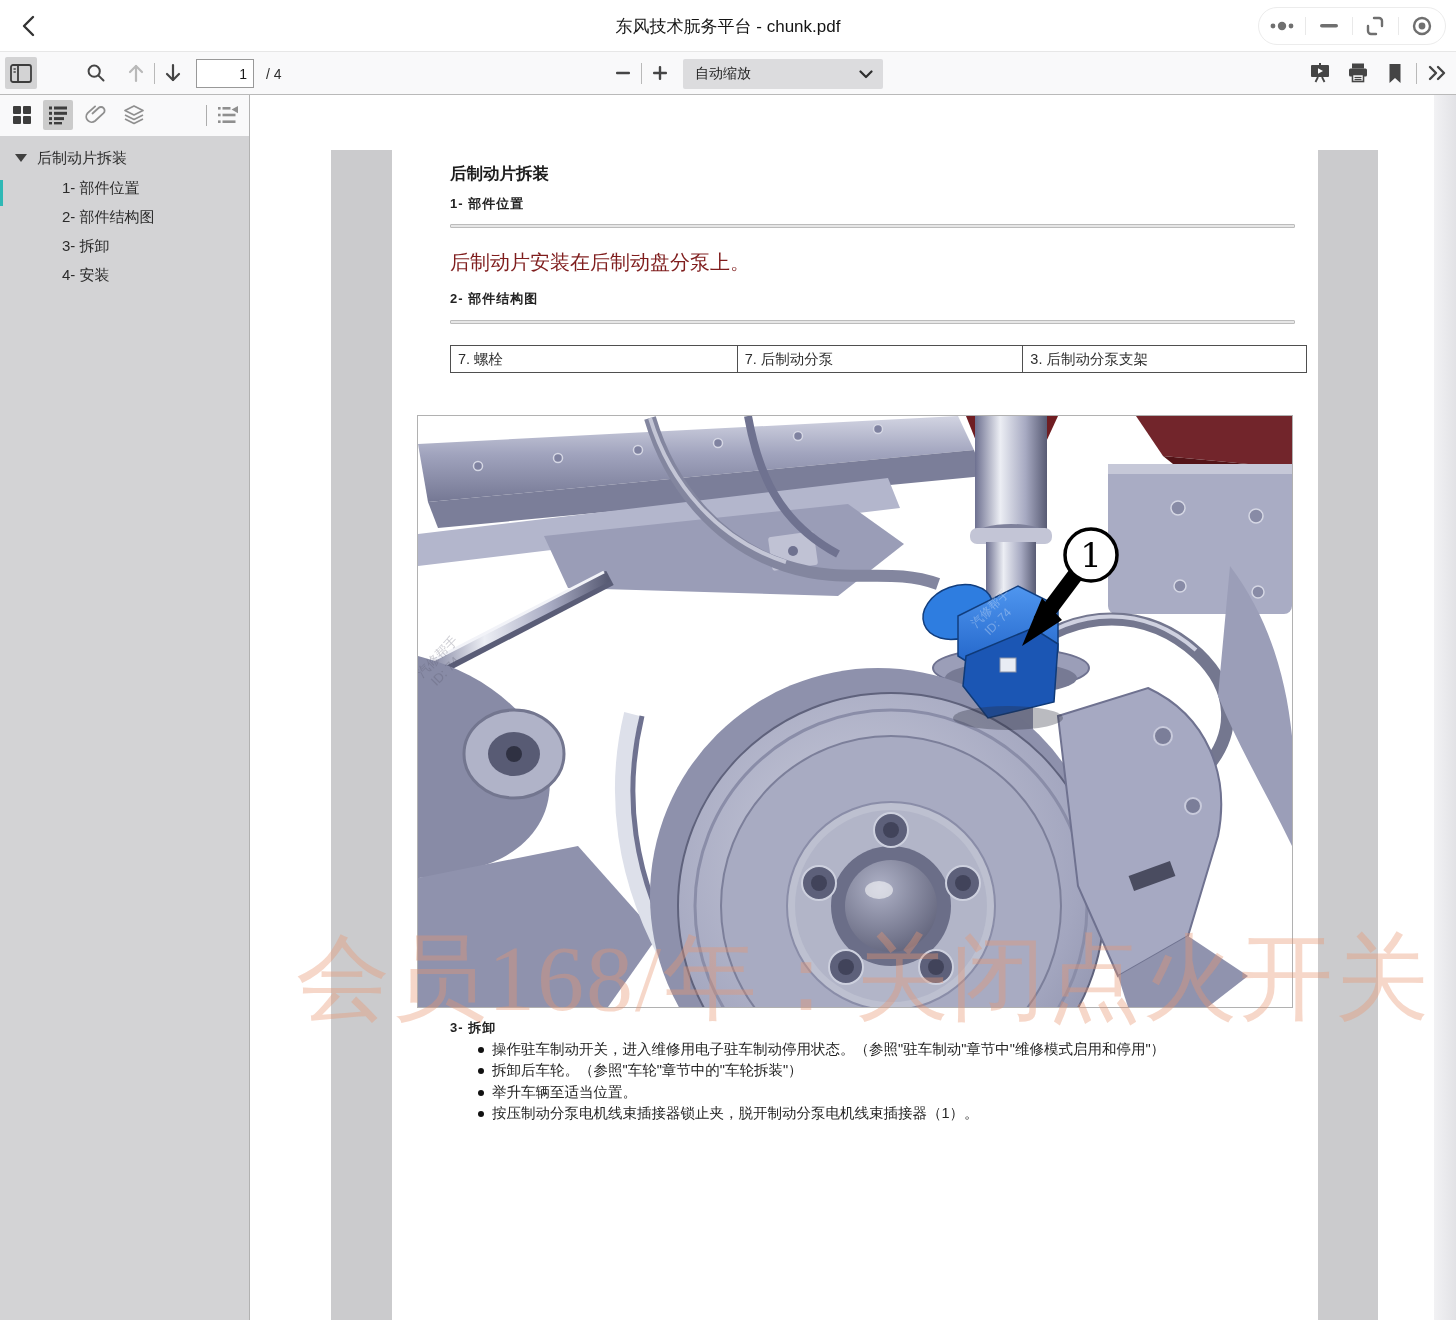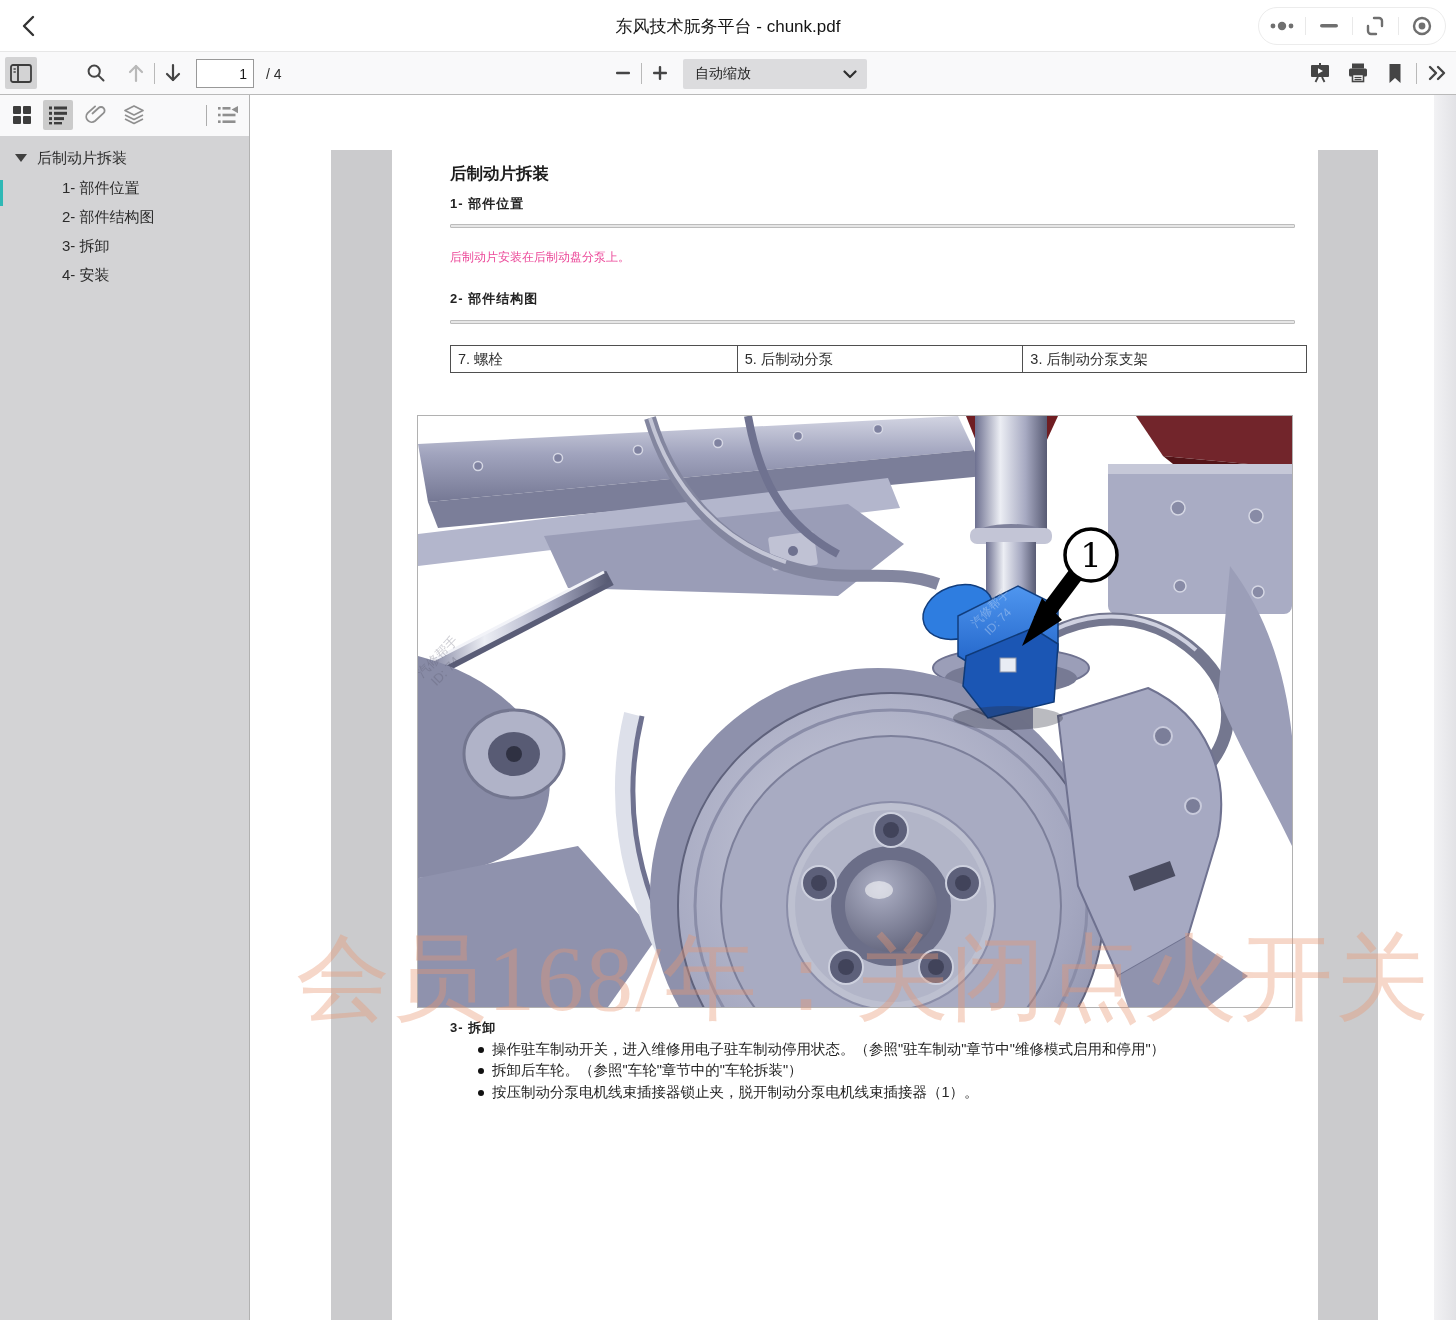--- a/index.html
+++ b/index.html
@@ -26,21 +26,21 @@
              background:#f9f9fa; border-bottom:1px solid #b9b9b9; z-index:80; }
   .tb-btn { position:absolute; top:5px; width:32px; height:32px; border-radius:2px;
             display:flex; align-items:center; justify-content:center; cursor:pointer; }
   .tb-btn.pressed { background:#d3d3d4; }
   .tb-sep { position:absolute; top:11px; width:1px; height:21px; background:#b9b9b9; }
   .page-input { position:absolute; left:196px; top:7px; width:58px; height:29px;
                 border:1px solid #999; background:#fff; text-align:right; padding-right:6px;
                 font-size:14px; color:#1a1a1a; font-family:inherit; }
   .page-total { position:absolute; left:266px; top:0; height:43px; display:flex;
                 align-items:center; font-size:14px; color:#2e2e2e; }
-  .zoom-select { position:absolute; left:683px; top:7px; width:184px; height:30px;
+  .zoom-select { position:absolute; left:683px; top:7px; width:200px; height:30px;
                  background:#dcdcde; border-radius:2px; display:flex; align-items:center;
                  padding:0 10px 0 12px; font-size:14px; color:#1f1f1f; cursor:pointer; }
   .zoom-select .chev { margin-left:auto; display:flex; }
 
   
   .sidebar { position:absolute; left:0; top:95px; width:250px; height:1225px;
              background:#d3d3d5; border-right:1px solid #b2b2b2; z-index:70; }
   .sidebar-toolbar { position:absolute; left:0; top:0; width:100%; height:41px; background:#f9f9fa; }
   .sb-btn { position:absolute; top:5px; width:30px; height:30px; border-radius:2px;
             display:flex; align-items:center; justify-content:center; cursor:pointer; }
@@ -65,21 +65,21 @@
   .band { position:absolute; top:0; height:100%; background:#cbcbcd; }
   .band.left  { left:0;  width:61px; }
   .band.right { left:987px; width:60px; }
 
   .doc-title { position:absolute; left:119px; top:13px; font-size:16.5px; font-weight:bold; color:#1b1b1b; }
   .h2 { position:absolute; left:119px; font-size:13px; font-weight:bold; color:#222; letter-spacing:1px; }
   .h2.s1 { top:45px; } .h2.s2 { top:140px; } .h2.s3 { top:869px; }
   .rule { position:absolute; left:119px; width:845px; height:4px; background:#e6e6e6;
           border:1px solid #bcbcbc; border-radius:1px; }
   .rule.r1 { top:74px; } .rule.r2 { top:170px; }
-  .para { position:absolute; left:119px; top:99px; font-size:12px; color:#ec4899; }
+  .para { position:absolute; left:119px; top:99px; font-size:20px; color:#7f1d1d; }
 
   table.parts { position:absolute; left:119px; top:195px; width:857px;
                 border-collapse:collapse; font-size:14.5px; color:#2d2d2d; }
   table.parts td { border:1px solid #4f4f4f; height:27px; padding:1px 7px; vertical-align:middle; }
 
   .figure { position:absolute; left:86px; top:265px; width:876px; height:593px;
             border:1px solid #b1b1b1; background:#fff; overflow:hidden; }
 
   .bullets { position:absolute; left:147px; top:889px; width:780px; list-style:none; }
   .bullets li { position:relative; padding-left:14px; font-size:14.5px; line-height:21.3px; color:#242424; }
@@ -342,21 +342,21 @@
 
     <table class="parts">
       <colgroup>
           <col style="width:287px">
           <col style="width:286px">
           <col style="width:284px">
         </colgroup>
       <tbody>
       <tr>
         <td>7. 螺栓</td>
-        <td>5. 后制动分泵</td>
+        <td>7. 后制动分泵</td>
         <td>3. 后制动分泵支架</td>
       </tr>
     </tbody>
       </table>
 
     <div class="figure">
       <svg width="874" height="591" viewBox="0 0 874 591">
         <defs>
           <linearGradient id="gMetal" x1="0" y1="0" x2="0" y2="1">
             <stop offset="0" stop-color="#d2d4e2"></stop>
@@ -490,20 +490,21 @@
           <text x="0" y="0">汽修帮手</text>
           <text x="4" y="15">ID: 74</text>
         </g>
       </svg>
     </div>
 
     <div class="h2 s3">3- 拆卸</div>
     <ul class="bullets">
       <li>操作驻车制动开关，进入维修用电子驻车制动停用状态。（参照"驻车制动"章节中"维修模式启用和停用"）</li>
       <li>拆卸后车轮。（参照"车轮"章节中的"车轮拆装"）</li>
+      <li>举升车辆至适当位置。</li>
       <li>按压制动分泵电机线束插接器锁止夹，脱开制动分泵电机线束插接器（1）。</li>
     </ul>
   </div>
 
   <div class="wm wm2">会员168/年：关闭点火开关</div>
 
   <div class="scroll-track"></div>
 </div>
 
 </body></html>

